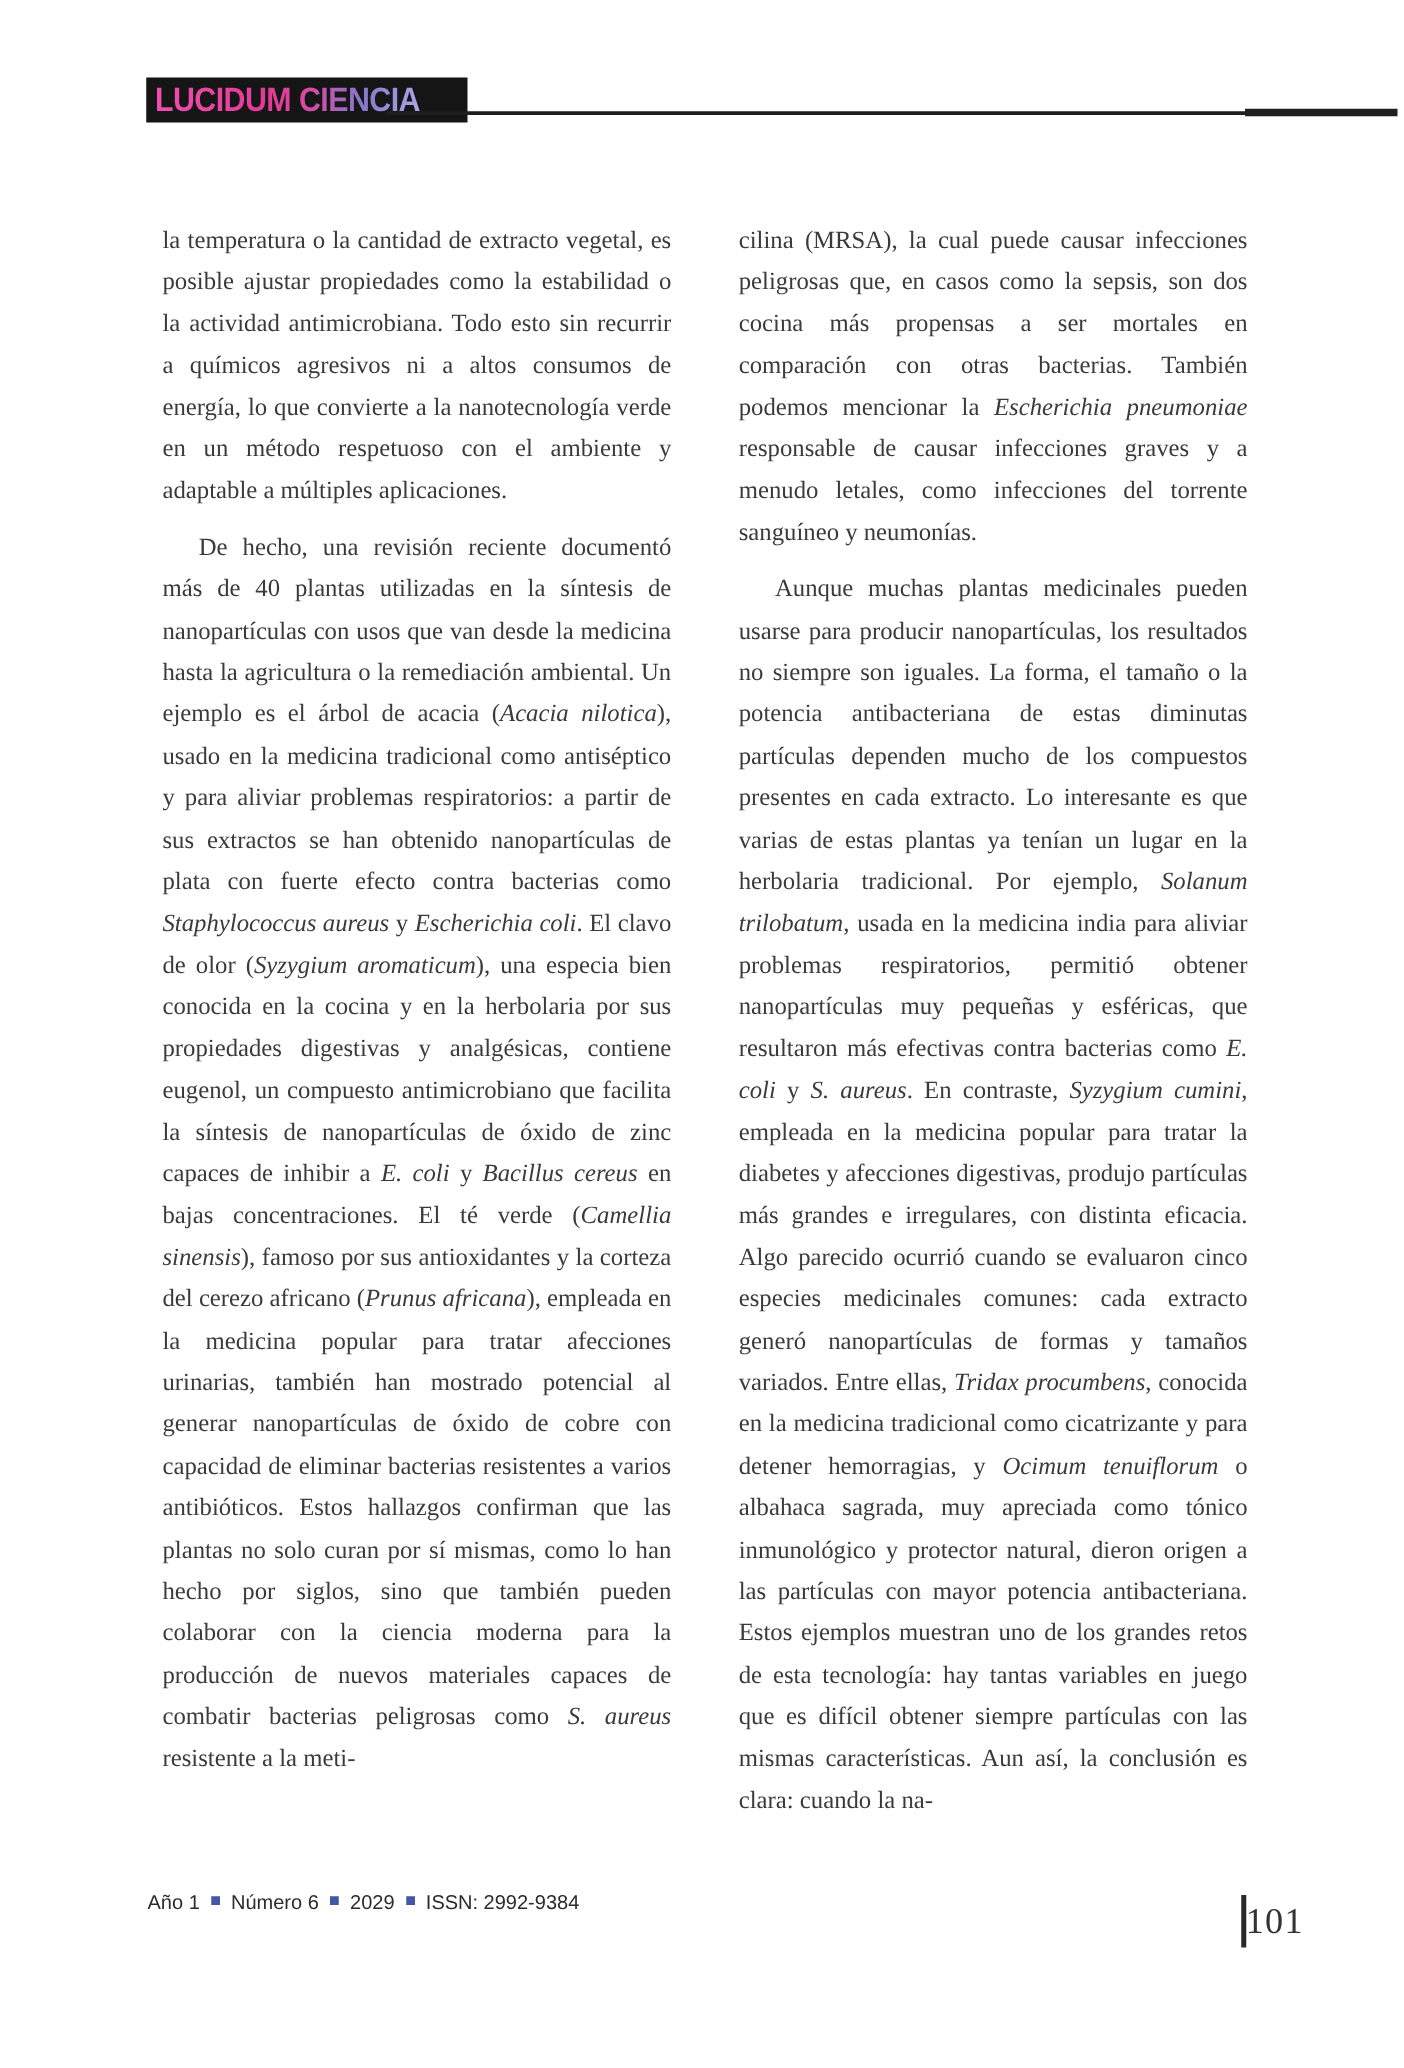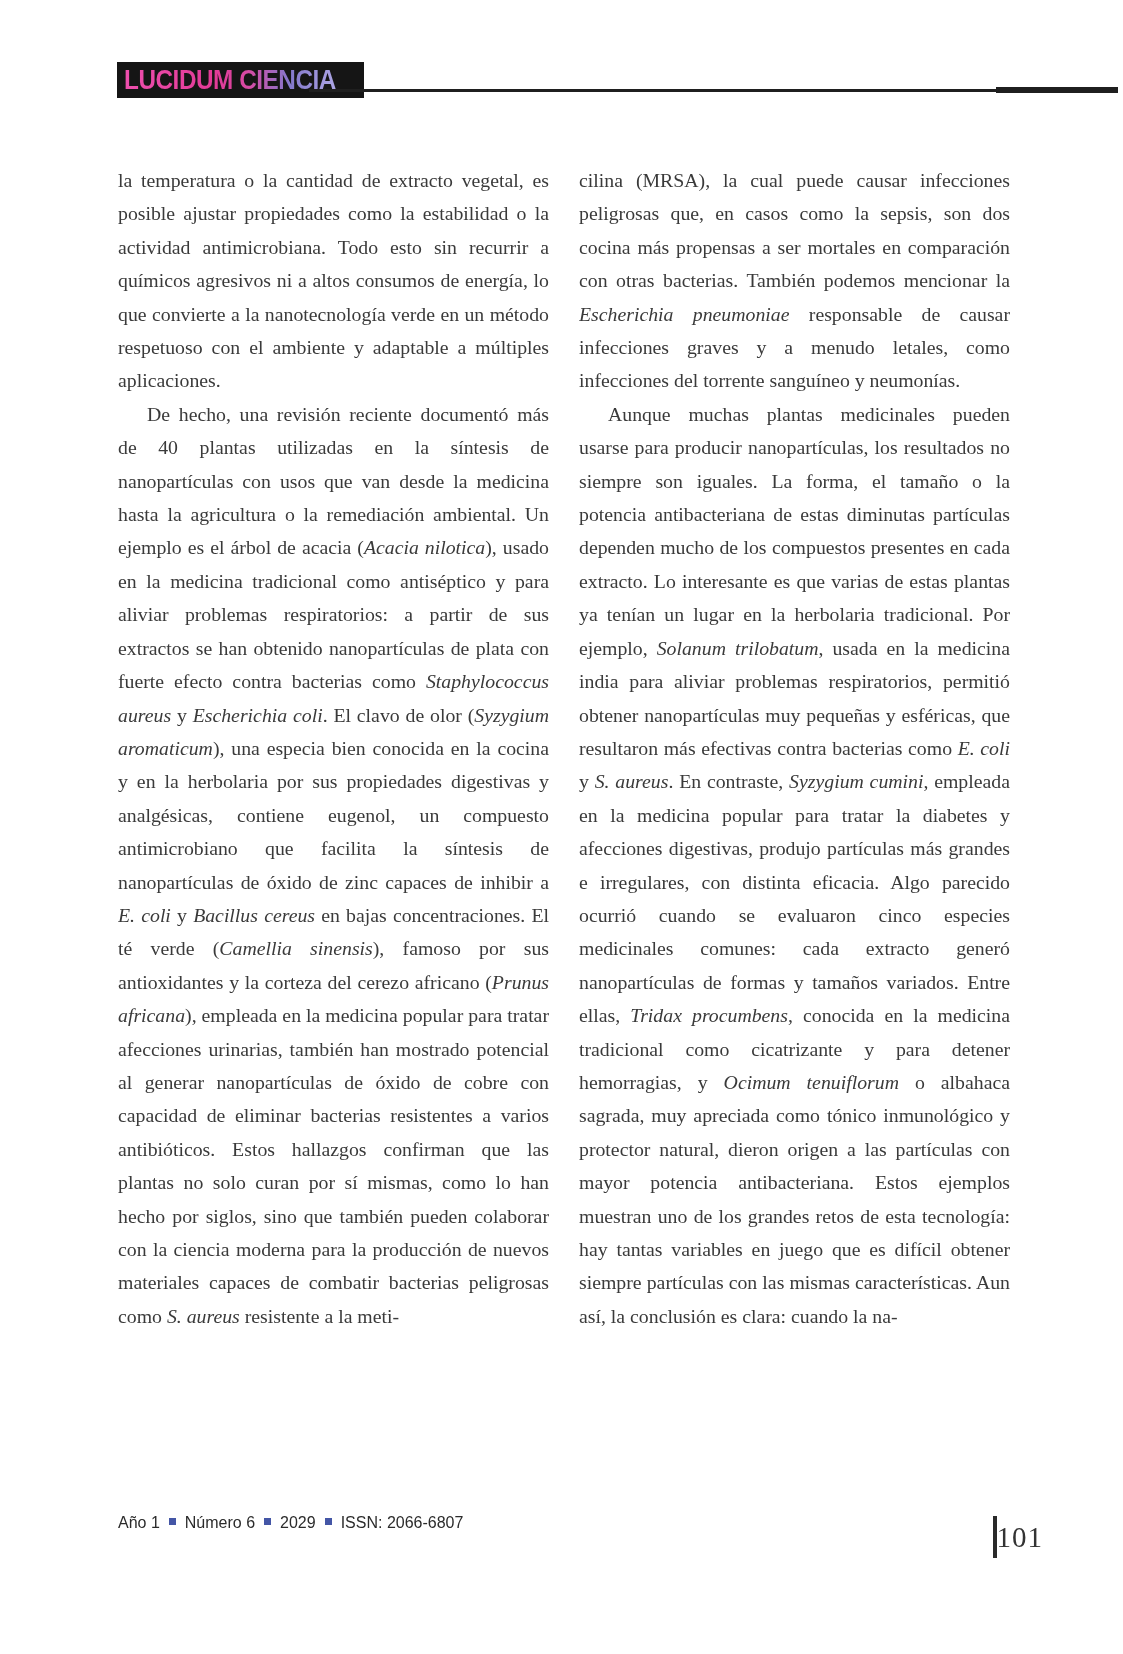--- a/index.html
+++ b/index.html
@@ -7,21 +7,21 @@
     position:relative;
     width:1123px;height:1654px;
     background:#ffffff;
     font-family:"Liberation Serif", serif;
     overflow:hidden;
   }
   
   .logo-box{
     position:absolute;left:117px;top:62px;height:36px;
     background:#151515;display:flex;align-items:center;
-    padding:0 4px 0 7px;
+    padding:0 14px 0 7px;
   }
   .logo-text{
     font-family:"Liberation Sans", sans-serif;
     font-weight:bold;font-size:27px;line-height:1;
     letter-spacing:-0.5px;white-space:nowrap;
     display:inline-block;transform:scaleX(0.9);transform-origin:left center;
     background:linear-gradient(90deg,#ee4fae 0%,#e23a96 42%,#d84aa4 58%,#8478cc 78%,#aca5e4 100%);
     -webkit-background-clip:text;background-clip:text;
     color:transparent;-webkit-text-fill-color:transparent;
   }
@@ -35,21 +35,21 @@
   .columns{
     position:absolute;left:118px;top:164px;width:892px;height:1304px;
     display:grid;grid-template-columns:431px 431px;column-gap:30px;
     overflow:hidden;
   }
   .col{
     font-size:19.8px;line-height:33.4px;color:#3a3a3a;
     text-align:justify;text-justify:inter-word;
     overflow:hidden;
   }
-  .col p{margin:0;}
+  .col p{margin:12px;}
   .col p.indent{text-indent:29px;}
   .col i{font-style:italic;}
   
   .footer-meta{
     position:absolute;left:118px;top:1508px;width:700px;
     font-family:"Liberation Sans", sans-serif;
     font-size:16px;line-height:30px;color:#2b2b2b;
   }
   .meta-line{white-space:nowrap;}
   .meta-bullet{
@@ -82,21 +82,21 @@
         <p class=""><span>la temperatura o la cantidad de extracto vegetal, es posible ajustar propiedades como la estabilidad o la actividad antimicrobiana. Todo esto sin recurrir a químicos agresivos ni a altos consumos de energía, lo que convierte a la nanotecnología verde en un método respetuoso con el ambiente y adaptable a múltiples aplicaciones.</span></p>
         <p class="indent"><span>De hecho, una revisión reciente documentó más de 40 plantas utilizadas en la síntesis de nanopartículas con usos que van desde la medicina hasta la agricultura o la remediación ambiental. Un ejemplo es el árbol de acacia (</span><i>Acacia nilotica</i><span>), usado en la medicina tradicional como antiséptico y para aliviar problemas respiratorios: a partir de sus extractos se han obtenido nanopartículas de plata con fuerte efecto contra bacterias como </span><i>Staphylococcus aureus</i><span> y </span><i>Escherichia coli</i><span>. El clavo de olor (</span><i>Syzygium aromaticum</i><span>), una especia bien conocida en la cocina y en la herbolaria por sus propiedades digestivas y analgésicas, contiene eugenol, un compuesto antimicrobiano que facilita la síntesis de nanopartículas de óxido de zinc capaces de inhibir a </span><i>E. coli</i><span> y </span><i>Bacillus cereus</i><span> en bajas concentraciones. El té verde (</span><i>Camellia sinensis</i><span>), famoso por sus antioxidantes y la corteza del cerezo africano (</span><i>Prunus africana</i><span>), empleada en la medicina popular para tratar afecciones urinarias, también han mostrado potencial al generar nanopartículas de óxido de cobre con capacidad de eliminar bacterias resistentes a varios antibióticos. Estos hallazgos confirman que las plantas no solo curan por sí mismas, como lo han hecho por siglos, sino que también pueden colaborar con la ciencia moderna para la producción de nuevos materiales capaces de combatir bacterias peligrosas como </span><i>S. aureus</i><span> resistente a la meti-</span></p>
       </section>
     <section class="col">
         <p class=""><span>cilina (MRSA), la cual puede causar infecciones peligrosas que, en casos como la sepsis, son dos cocina más propensas a ser mortales en comparación con otras bacterias. También podemos mencionar la </span><i>Escherichia pneumoniae</i><span> responsable de causar infecciones graves y a menudo letales, como infecciones del torrente sanguíneo y neumonías.</span></p>
         <p class="indent"><span>Aunque muchas plantas medicinales pueden usarse para producir nanopartículas, los resultados no siempre son iguales. La forma, el tamaño o la potencia antibacteriana de estas diminutas partículas dependen mucho de los compuestos presentes en cada extracto. Lo interesante es que varias de estas plantas ya tenían un lugar en la herbolaria tradicional. Por ejemplo, </span><i>Solanum trilobatum</i><span>, usada en la medicina india para aliviar problemas respiratorios, permitió obtener nanopartículas muy pequeñas y esféricas, que resultaron más efectivas contra bacterias como </span><i>E. coli</i><span> y </span><i>S. aureus</i><span>. En contraste, </span><i>Syzygium cumini</i><span>, empleada en la medicina popular para tratar la diabetes y afecciones digestivas, produjo partículas más grandes e irregulares, con distinta eficacia. Algo parecido ocurrió cuando se evaluaron cinco especies medicinales comunes: cada extracto generó nanopartículas de formas y tamaños variados. Entre ellas, </span><i>Tridax procumbens</i><span>, conocida en la medicina tradicional como cicatrizante y para detener hemorragias, y </span><i>Ocimum tenuiflorum</i><span> o albahaca sagrada, muy apreciada como tónico inmunológico y protector natural, dieron origen a las partículas con mayor potencia antibacteriana. Estos ejemplos muestran uno de los grandes retos de esta tecnología: hay tantas variables en juego que es difícil obtener siempre partículas con las mismas características. Aun así, la conclusión es clara: cuando la na-</span></p>
       </section>
   </main>
 
   <div class="footer-meta">
-    <div class="meta-line"><span>Año 1</span><span class="meta-bullet"></span><span>Número 6</span><span class="meta-bullet"></span><span>2029</span><span class="meta-bullet"></span><span>ISSN: 2066-6807</span></div>
+    <div class="meta-line"><span>Año 1</span><span class="meta-bullet"></span><span>Número 6</span><span class="meta-bullet"></span><span>2029</span><span class="meta-bullet"></span><span>ISSN: 2992-9384</span></div>
   </div>
 
   <div class="page-no">
     <span class="bar"></span>
     <span class="num">101</span>
   </div>
 
 </div>
 
 </body></html>

